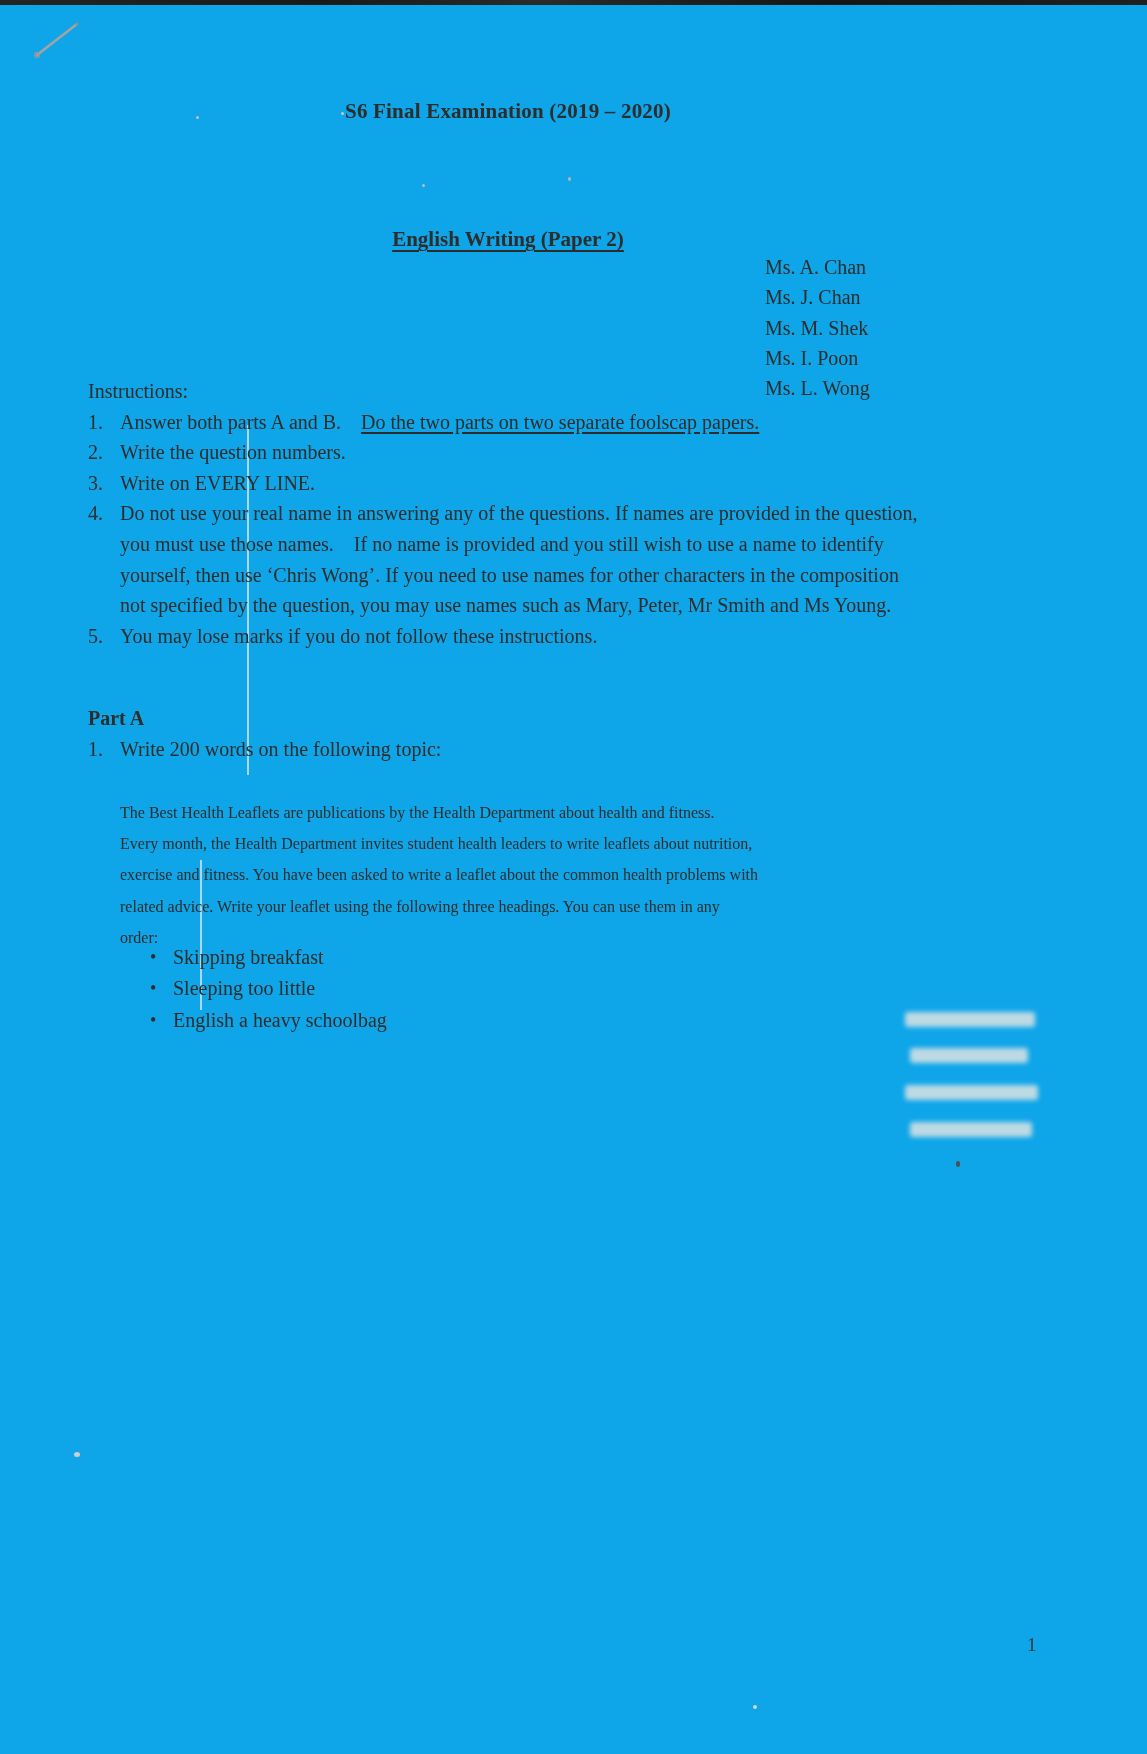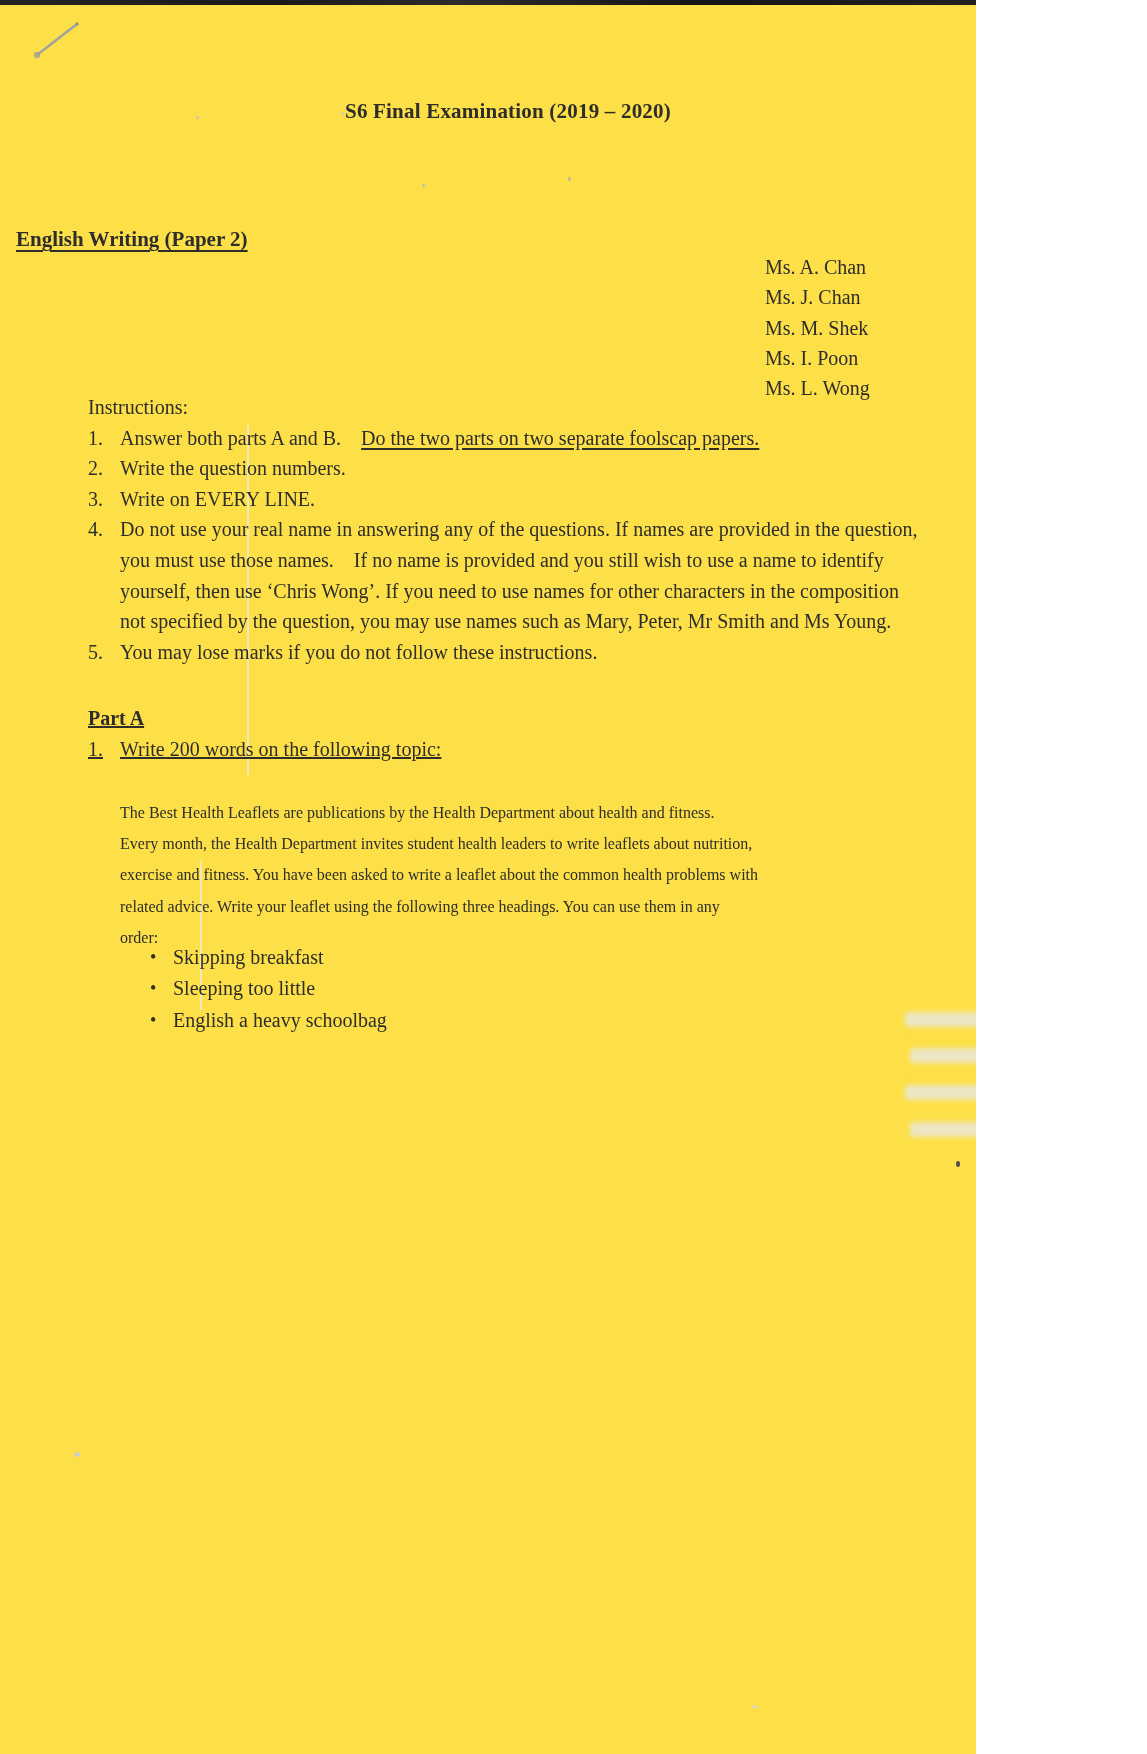--- a/index.html
+++ b/index.html
@@ -1,57 +1,57 @@
 <!DOCTYPE html>
 <html><head>
 <meta charset="utf-8">
 <style>
   html,body { margin:0; padding:0; background:#ffffff; }
   .page {
     position:relative;
-    width:976px; height:1754px;
-    background:#fde047;
+    width:1147px; height:1754px;
+    background:#0ea5e9;
     overflow:hidden;
     font-family:"Liberation Serif", serif;
     color:#2e2d2b;
   }
   .scan-top {
     position:absolute; top:0; left:0; width:100%; height:5px;
     background:linear-gradient(90deg,#242424 0%,#191919 28%,#2b2b2b 47%,#151515 72%,#202020 100%);
   }
   .pencil { position:absolute; left:30px; top:14px; }
   .speck { position:absolute; border-radius:50%; }
   .header {
     position:absolute; top:95px; left:0; width:1016px;
     text-align:center; font-weight:bold; font-size:21px; line-height:33px;
     letter-spacing:0.2px;
   }
   .subject {
-    position:absolute; top:223px; left:16px; width:1016px;
-    font-weight:bold; font-size:21px; line-height:33px;
+    position:absolute; top:223px; left:0; width:1016px;
+    text-align:center; font-weight:bold; font-size:21px; line-height:33px;
   }
   .subject span {
     text-decoration:underline; text-underline-offset:4px; text-decoration-thickness:2px;
   }
   .teachers {
     position:absolute; left:765px; top:252px;
     font-size:20px; line-height:30.3px;
   }
   .instructions {
-    position:absolute; left:88px; top:392px; width:980px;
+    position:absolute; left:88px; top:376px; width:980px;
     font-size:20px; line-height:30.6px;
   }
   .ins-item { display:flex; align-items:flex-start; }
   .ins-item .num { width:32px; flex:none; }
   .ins-item .itext { flex:1; }
   .prewrap { white-space:pre-wrap; }
   .u { text-decoration:underline; text-underline-offset:3px; text-decoration-thickness:1.5px; }
   .parta {
     position:absolute; left:88px; top:703px; width:980px;
-    font-size:20px; line-height:30.6px;text-decoration:underline;
+    font-size:20px; line-height:30.6px;
   }
   .parta-heading { font-weight:bold; }
   .topic {
     position:absolute; left:120px; top:797px; width:1005px;
     font-size:16px; line-height:31.2px;
   }
   .bullets {
     position:absolute; left:150px; top:942px;
     font-size:20px; line-height:31.4px;
   }

